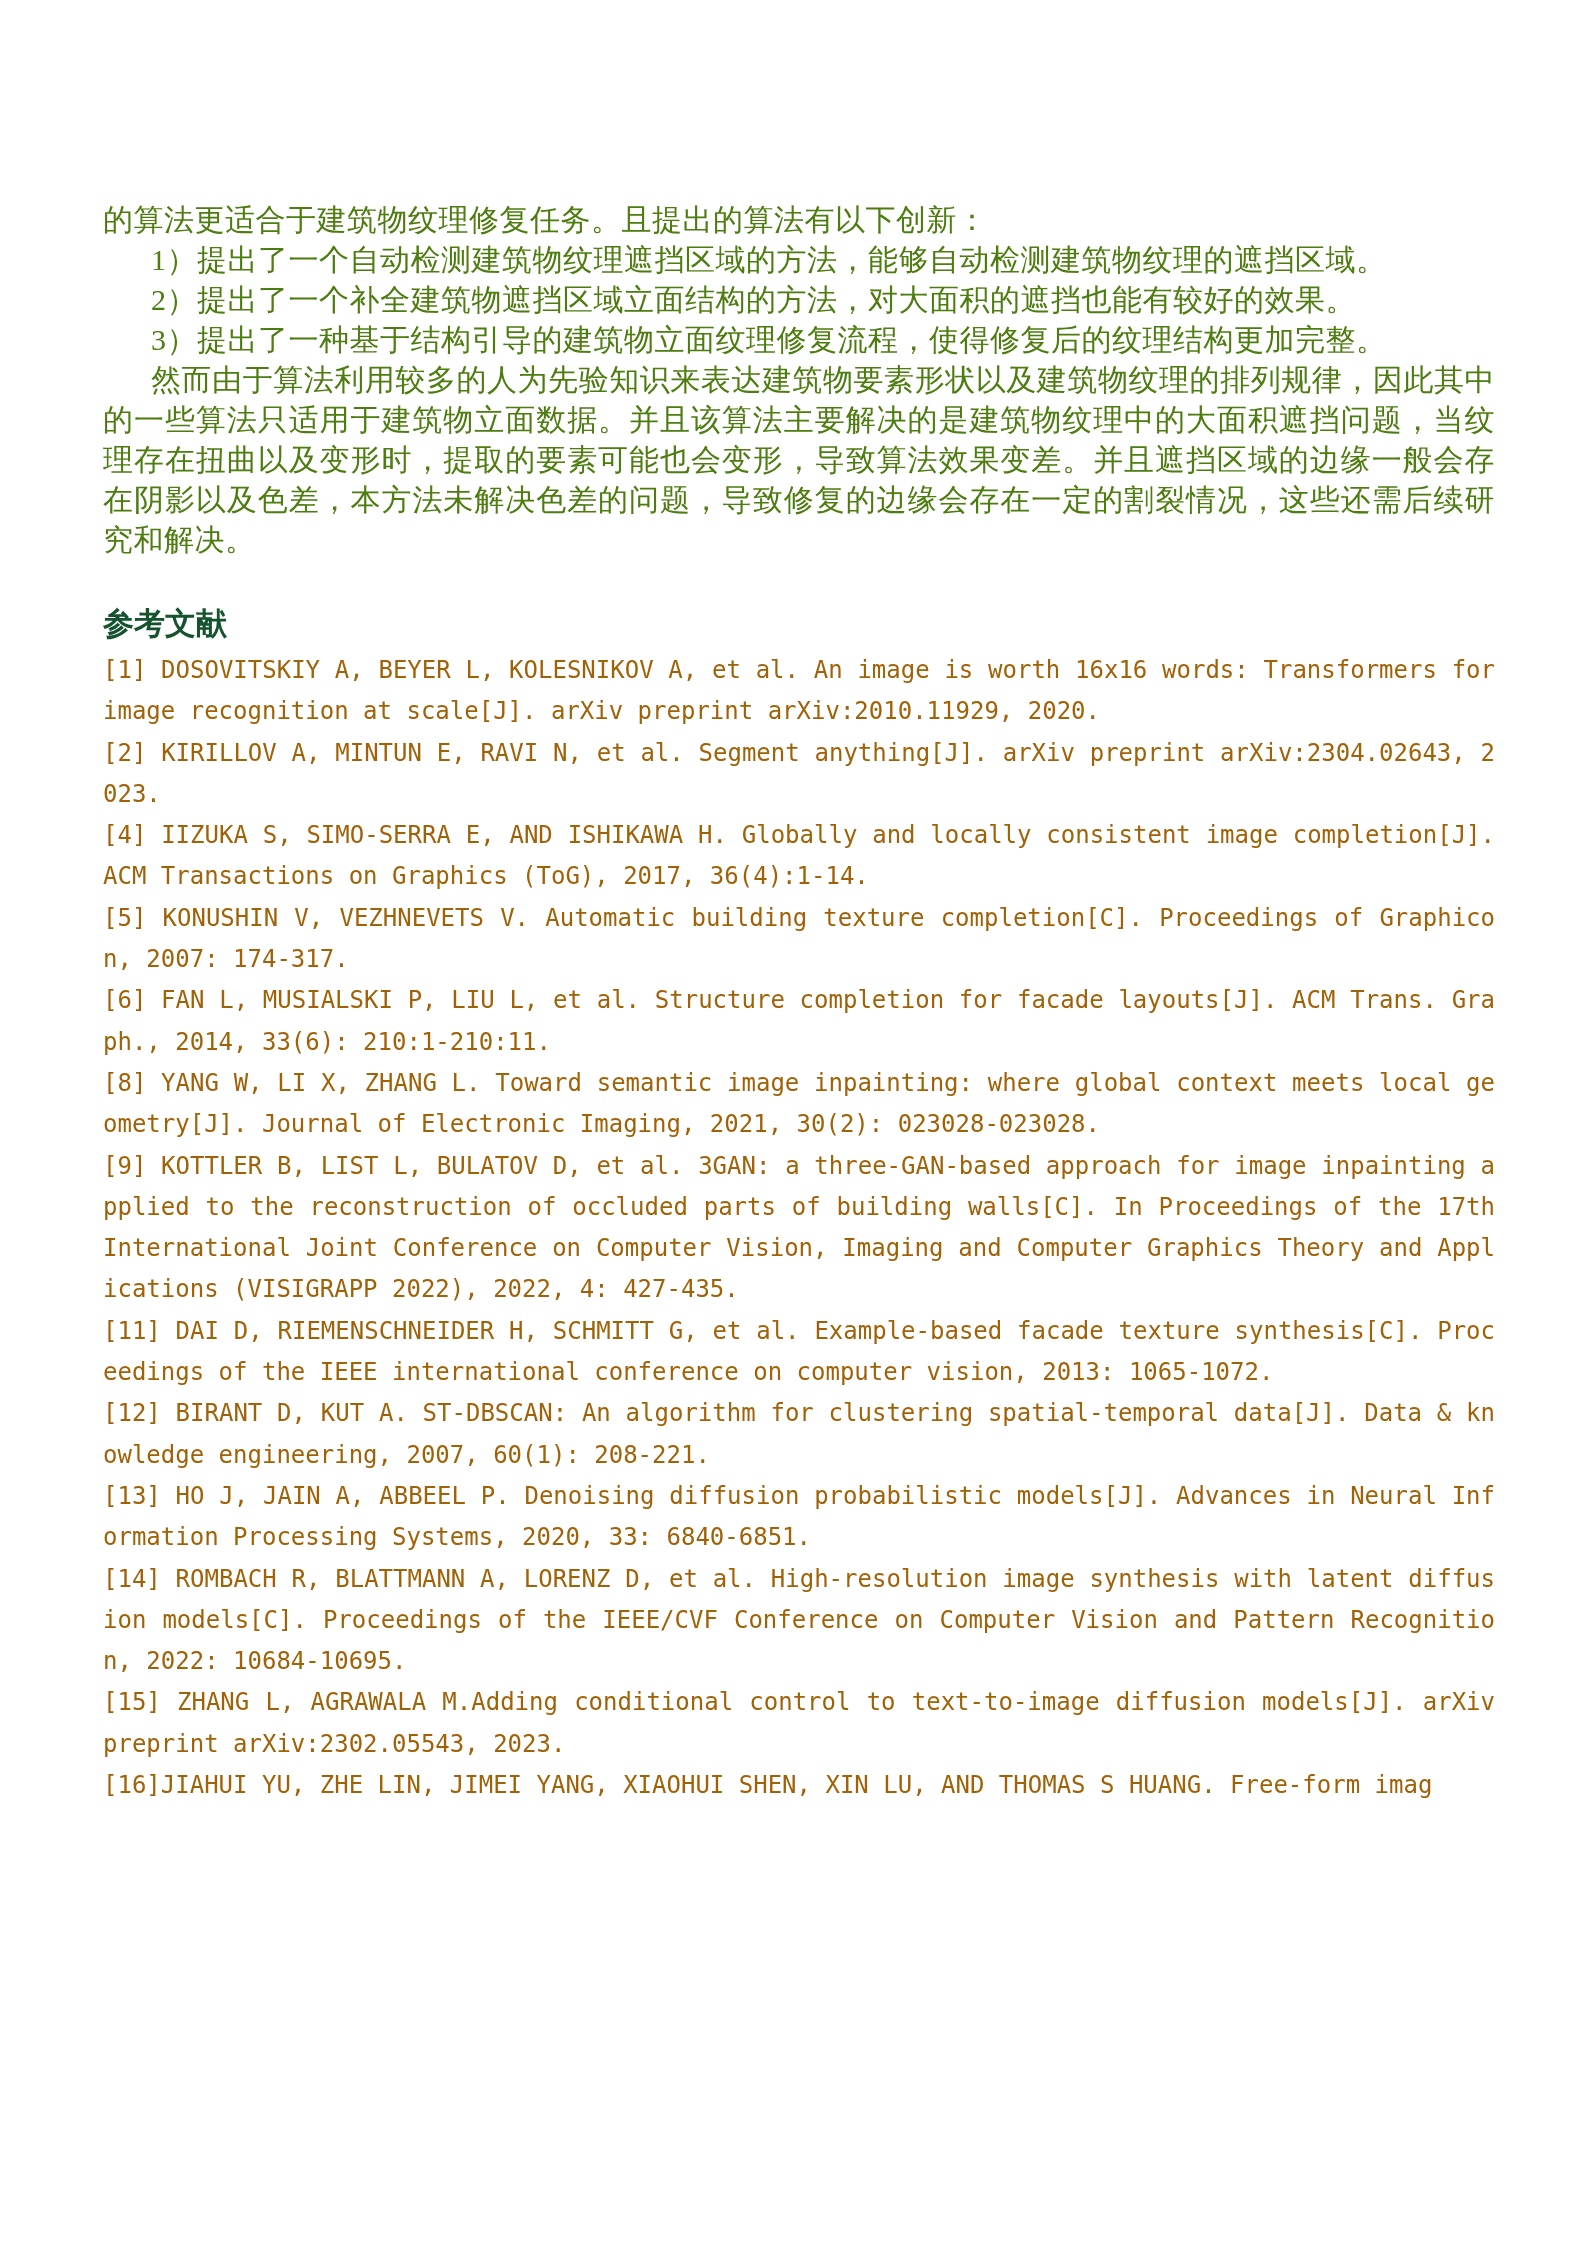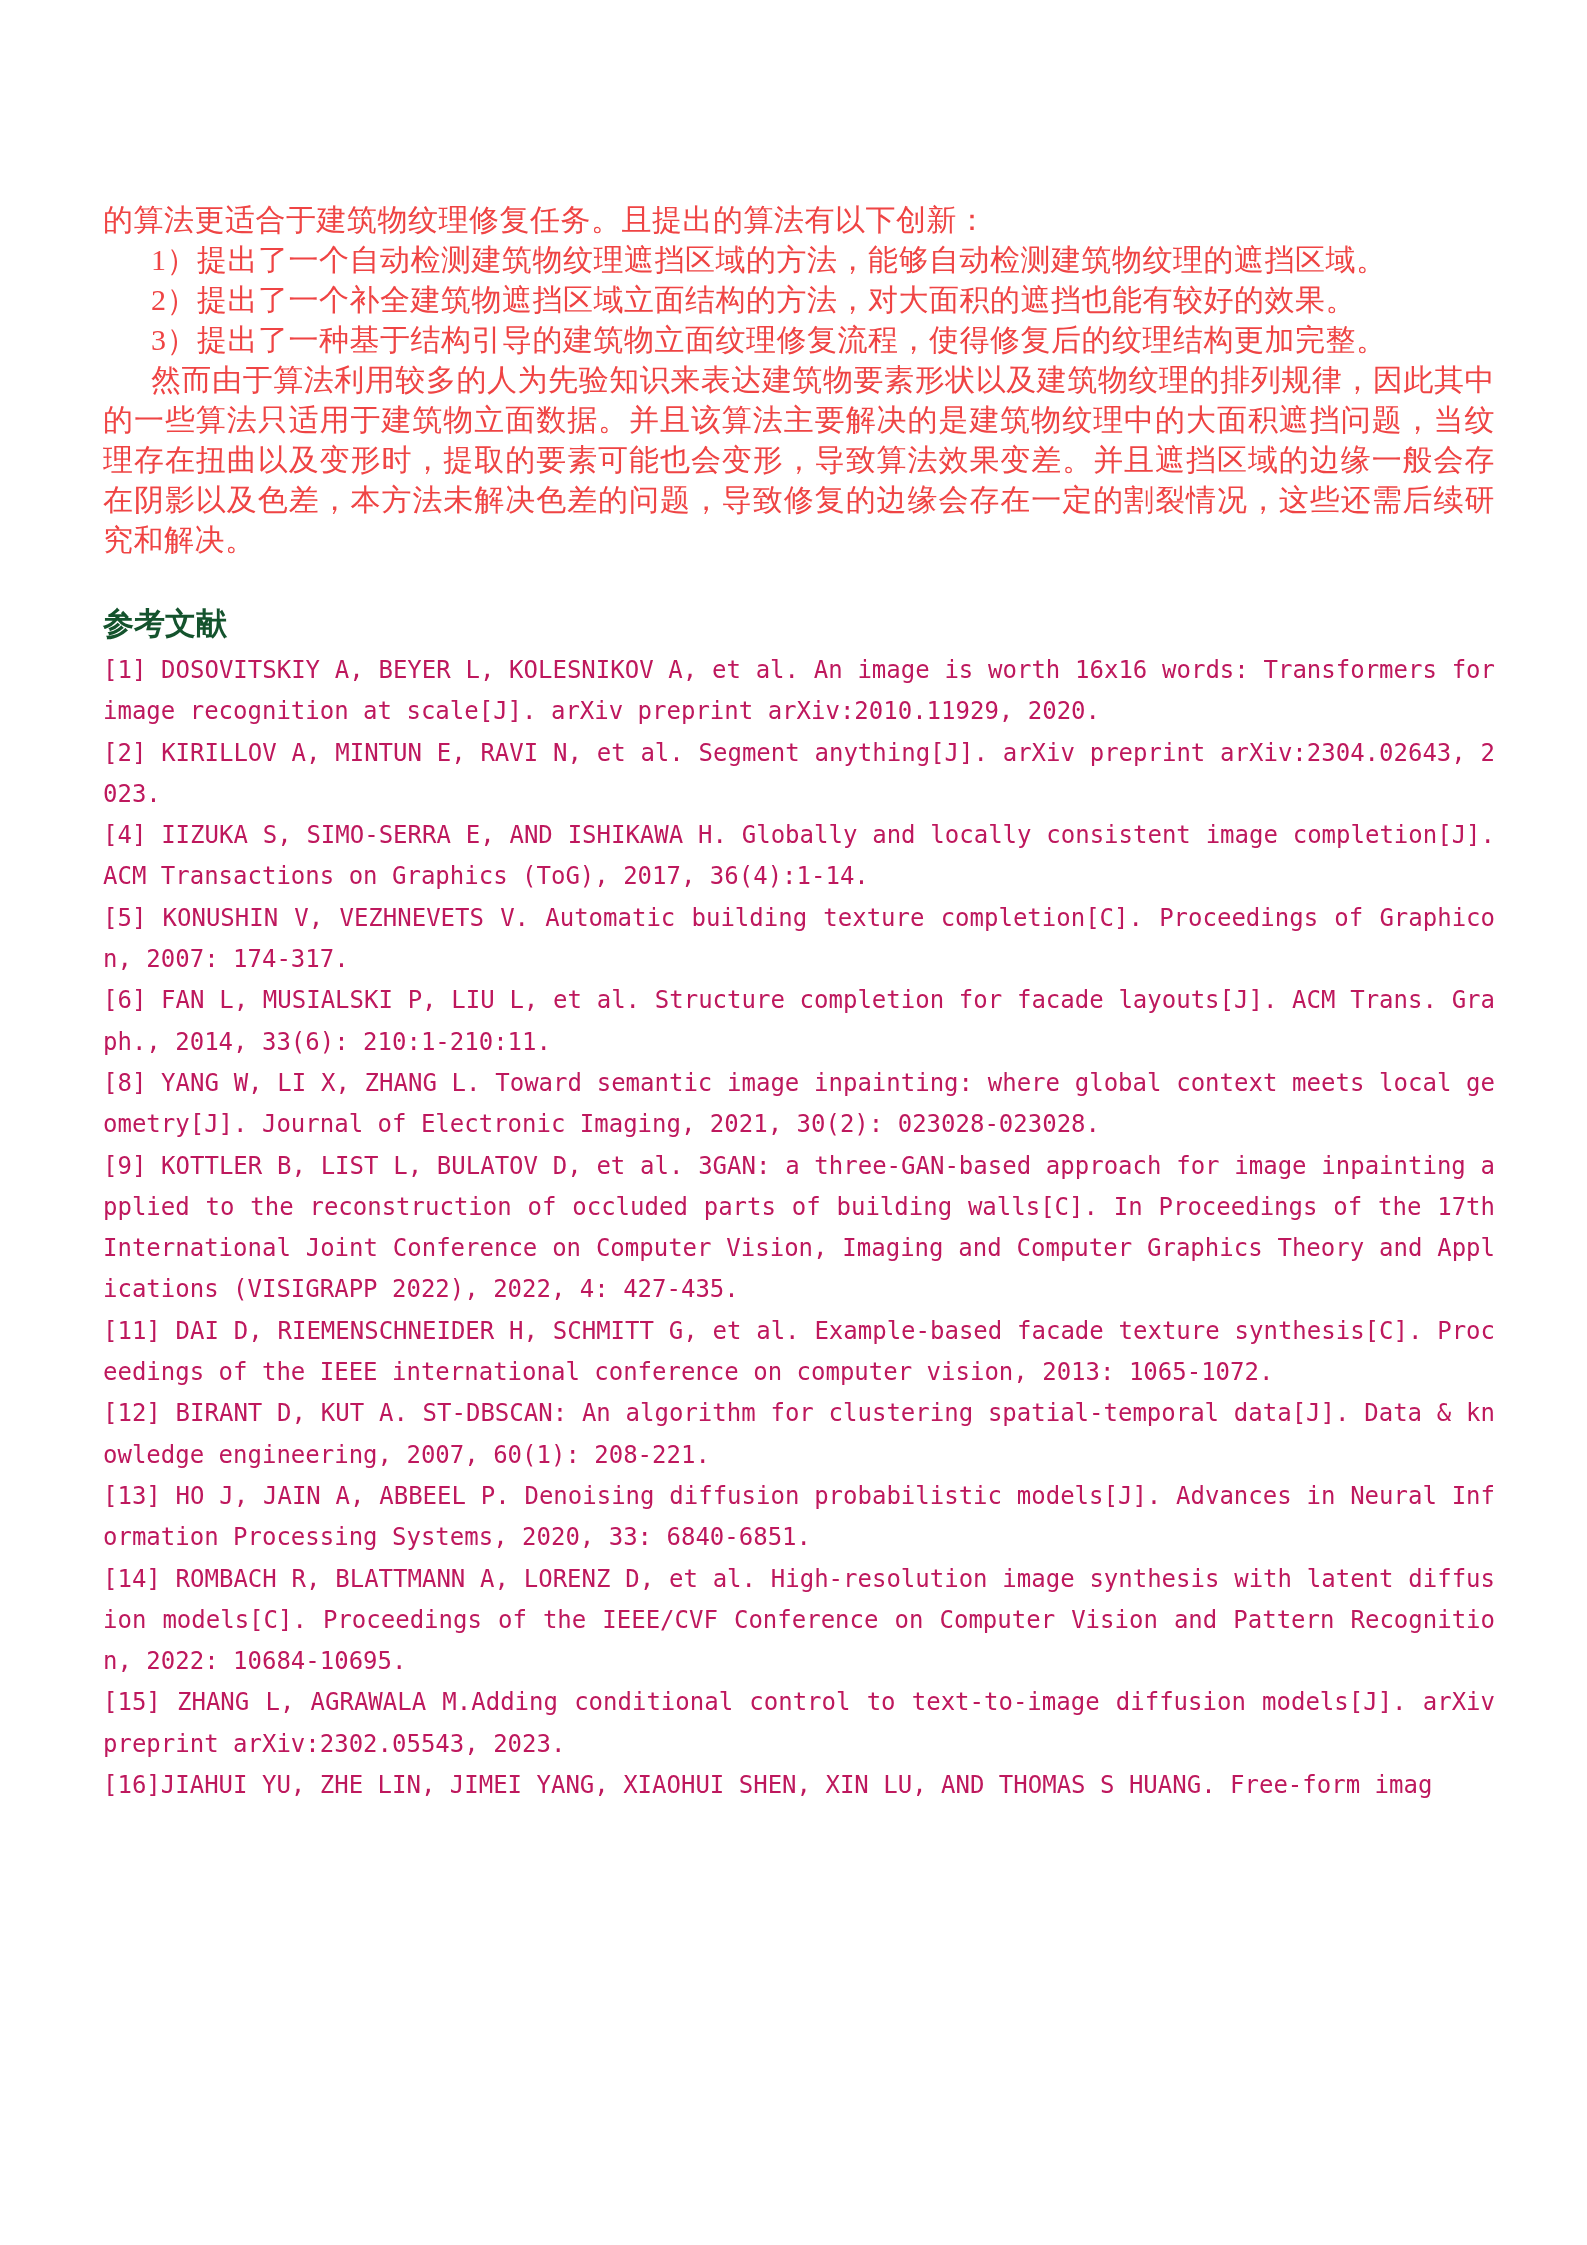--- a/index.html
+++ b/index.html
@@ -19,21 +19,21 @@
     left: 103px;
     top: 200px;
     width: 1392px;
   }
   
   .body-text {
     margin: 0;
     font-family: "Liberation Serif", "DejaVu Serif", serif;
     font-size: 30px;
     line-height: 40px;
-    color: #ef4444;
+    color: #4d7c0f;
     text-align: justify;
     letter-spacing: 0.5px;
   }
   .innovation {
     padding-left: 48px;
   }
   .discussion {
     text-indent: 48px;
   }
   
@@ -47,21 +47,21 @@
   }
   
   .ref-list {
     margin-top: 2px;
   }
   .ref {
     margin: 0;
     font-family: "DejaVu Sans Mono", "Liberation Mono", monospace;
     font-size: 24px;
     line-height: 41.3px;
-    color: #be185d;
+    color: #a16207;
     text-align: justify;
     word-break: break-all;
   }
 </style>
 </head>
 <body>
 
 <div class="page">
   <div class="content">
 

